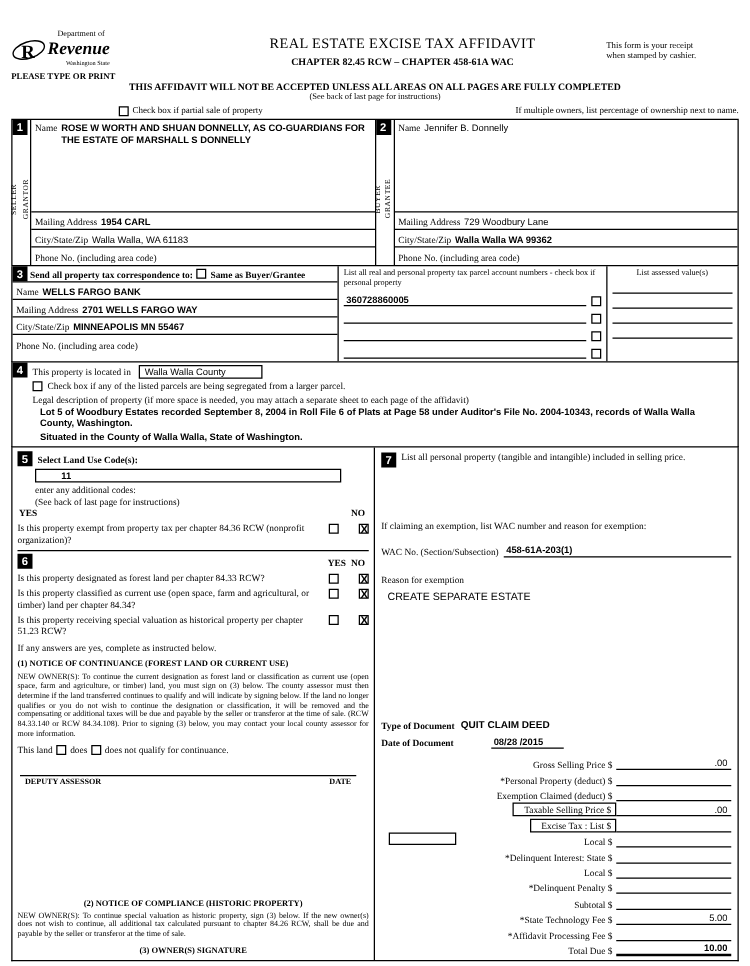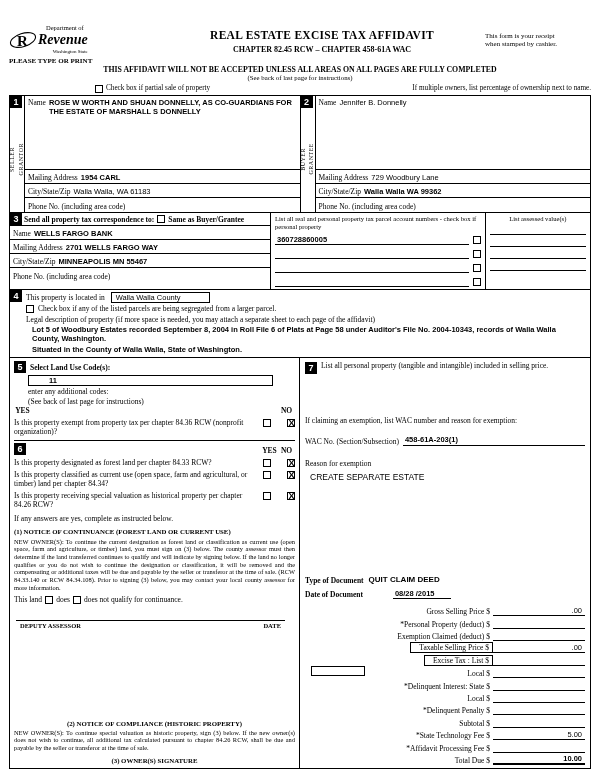--- a/index.html
+++ b/index.html
@@ -13,21 +13,21 @@
 
   
   .header { display:flex; align-items:flex-start; }
   .logo-block { width:150px; }
   .logo-row { display:flex; align-items:center; gap:1px; }
   .logo-text .l1 { font-size:6.5px; margin-left:8px; }
   .logo-text .l2 { font-size:14px; font-weight:bold; font-style:italic; }
   .logo-text .l3 { font-size:5px; text-align:right; }
   .please-type { font-weight:bold; font-size:7px; margin-top:2px; }
   .title-block { flex:1; text-align:center; padding-top:5px; }
-  .title { font-size:11.5px; font-weight:bold; letter-spacing:0.3px; }
+  .title { font-size:11.5px; font-weight:normal; letter-spacing:0.3px; }
   .chapter { font-size:8px; font-weight:bold; margin-top:2px; }
   .receipt { width:106px; font-size:7px; padding-top:8px; }
   .warning { text-align:center; font-weight:bold; font-size:7.8px; }
   .seeback { text-align:center; font-size:6.8px; }
 
   .partial-row { display:flex; align-items:center; gap:3px; padding:2px 0 2px 86px; font-size:7.2px; }
   .spread { flex:1; }
 
   .numbox { width:12px; height:12px; background:#000; color:#fff; font-weight:bold;
             font-size:9px; display:flex; align-items:center; justify-content:center;
@@ -58,21 +58,21 @@
   .sec3 { display:flex; border:1px solid #000; border-top:none; position:relative; flex:none; }
   .sec3 > .numbox { position:absolute; top:0; left:0; z-index:2; }
   .sec3-left { width:45%; border-right:1px solid #000; display:flex; flex-direction:column; }
   .send-row { display:flex; gap:3px; align-items:center; padding:1px 2px 1px 14px;
               border-bottom:1px solid #000; height:13px; font-weight:bold; }
   .s3f { display:flex; gap:3px; align-items:flex-end; border-bottom:1px solid #000;
          padding:1px 3px; height:14px; }
   .s3f:last-child { border-bottom:none; }
   .sec3-mid { width:37%; border-right:1px solid #000; padding:2px 4px; }
   .parcel-head { font-size:6.6px; }
-  .parcel-row { display:flex; align-items:center; gap:4px; margin-top:4px; }
+  .parcel-row { display:flex; align-items:flex-end; gap:4px; margin-top:4px; }
   .parcel-line { flex:1; border-bottom:1px solid #000; height:10px; padding-left:2px; }
   .sec3-right { flex:1; padding:2px 4px; }
   .assessed-head { font-size:6.6px; text-align:center; }
   .assessed-line { border-bottom:1px solid #000; height:12px; }
 
   
   .sec4 { border:1px solid #000; border-top:none; padding:2px 4px 3px 16px; position:relative; flex:none; }
   .sec4 > .numbox { position:absolute; top:0; left:0; }
   .s4row { display:flex; gap:4px; align-items:center; margin-bottom:1.5px; }
   .located-box { border:1px solid #000; padding:0 28px 0 4px; margin-left:2px; }
@@ -333,21 +333,21 @@
           </span>
         </div>
         <div class="q-row">
           <span class="q-text">Is this property classified as current use (open space, farm and agricultural, or timber) land per chapter 84.34?</span>
           <span class="q-boxes">
             <span class="cb"></span>
             <span class="cb checked"></span>
           </span>
         </div>
         <div class="q-row">
-          <span class="q-text">Is this property receiving special valuation as historical property per chapter 84.26 RCW?</span>
+          <span class="q-text">Is this property receiving special valuation as historical property per chapter 51.23 RCW?</span>
           <span class="q-boxes">
             <span class="cb"></span>
             <span class="cb checked"></span>
           </span>
         </div>
         <div class="if-yes">If any answers are yes, complete as instructed below.</div>
         <div class="n-title">(1) NOTICE OF CONTINUANCE (FOREST LAND OR CURRENT USE)</div>
         <div class="n-body">NEW OWNER(S): To continue the current designation as forest land or classification as current use (open space, farm and agriculture, or timber) land, you must sign on (3) below. The county assessor must then determine if the land transferred continues to qualify and will indicate by signing below. If the land no longer qualifies or you do not wish to continue the designation or classification, it will be removed and the compensating or additional taxes will be due and payable by the seller or transferor at the time of sale. (RCW 84.33.140 or RCW 84.34.108). Prior to signing (3) below, you may contact your local county assessor for more information.</div>
         <div class="land-row">
           <span>This land</span>

